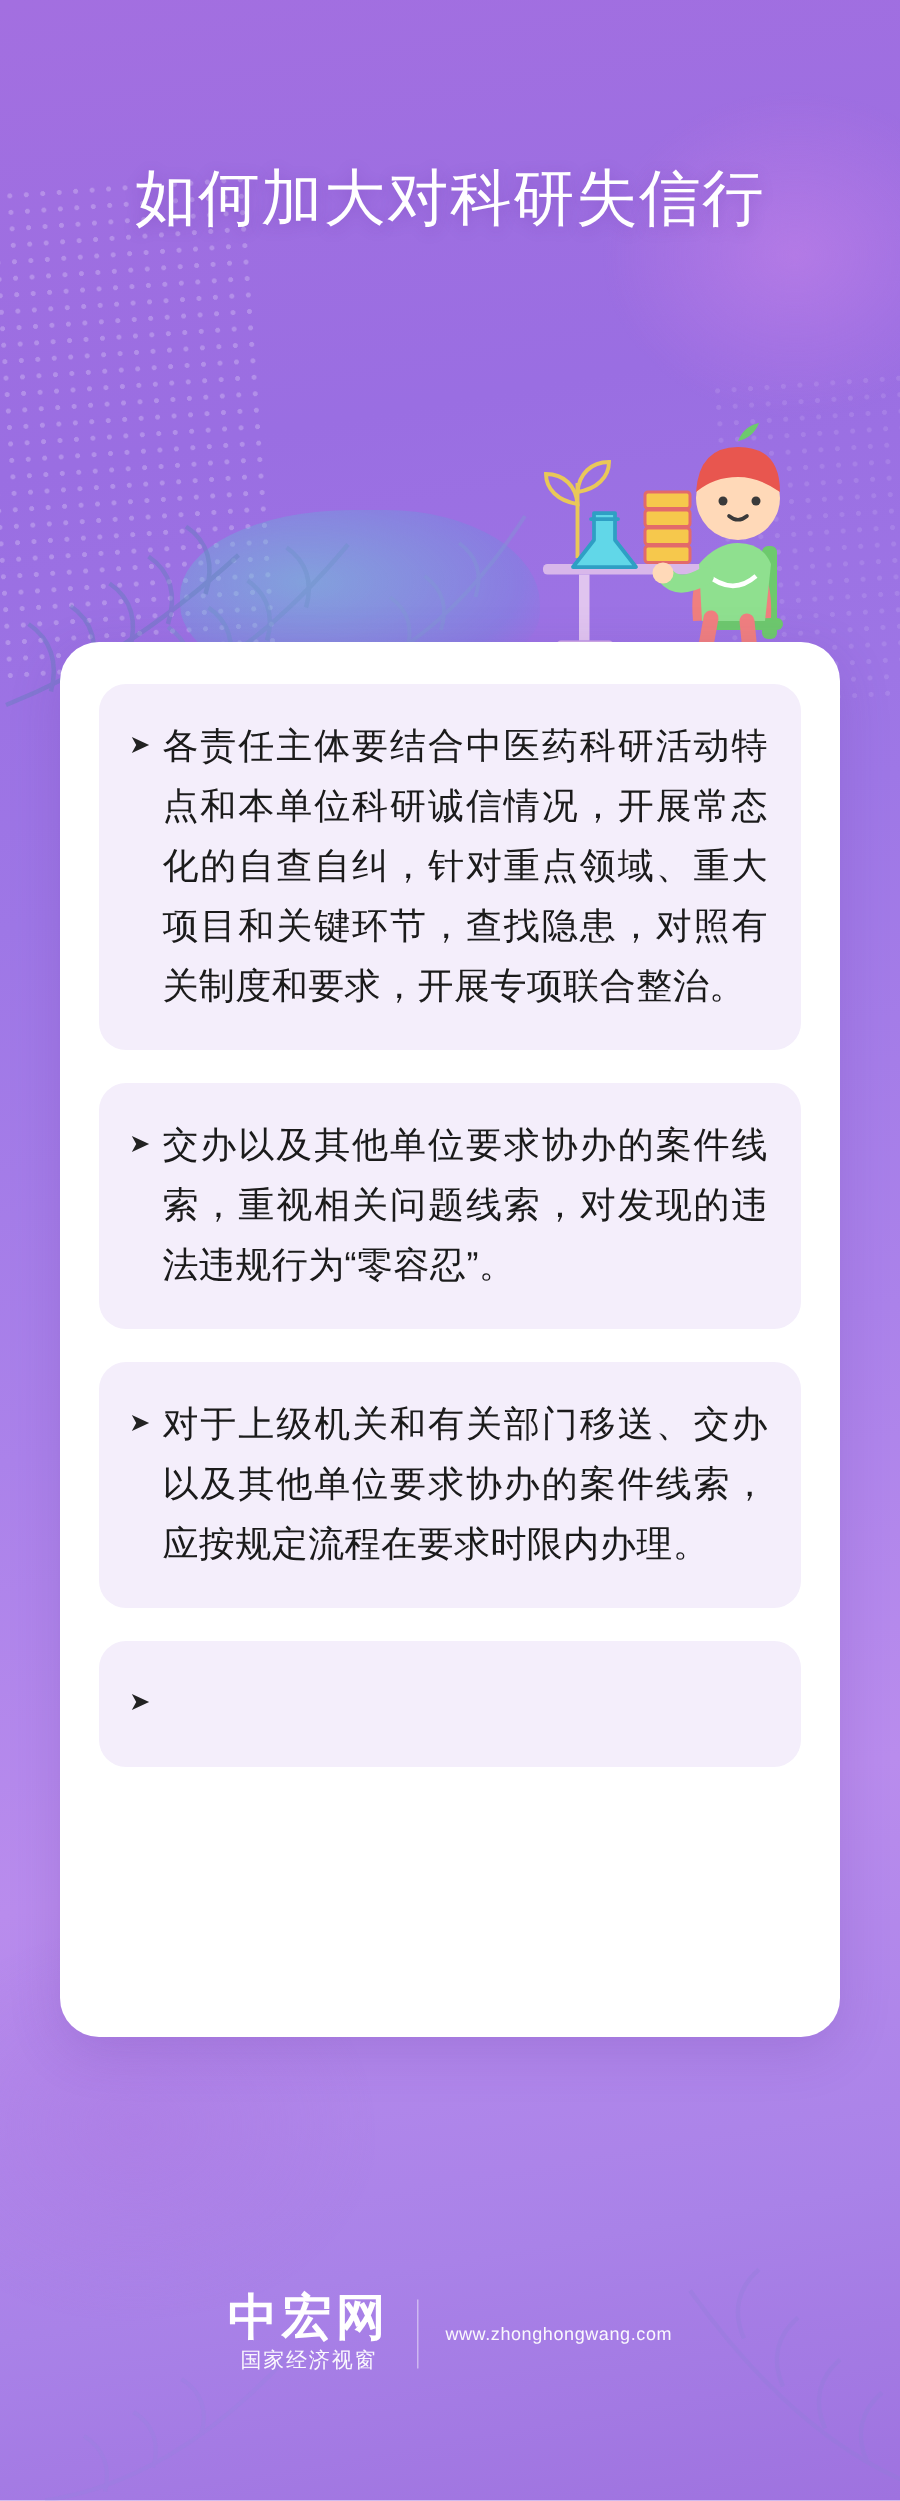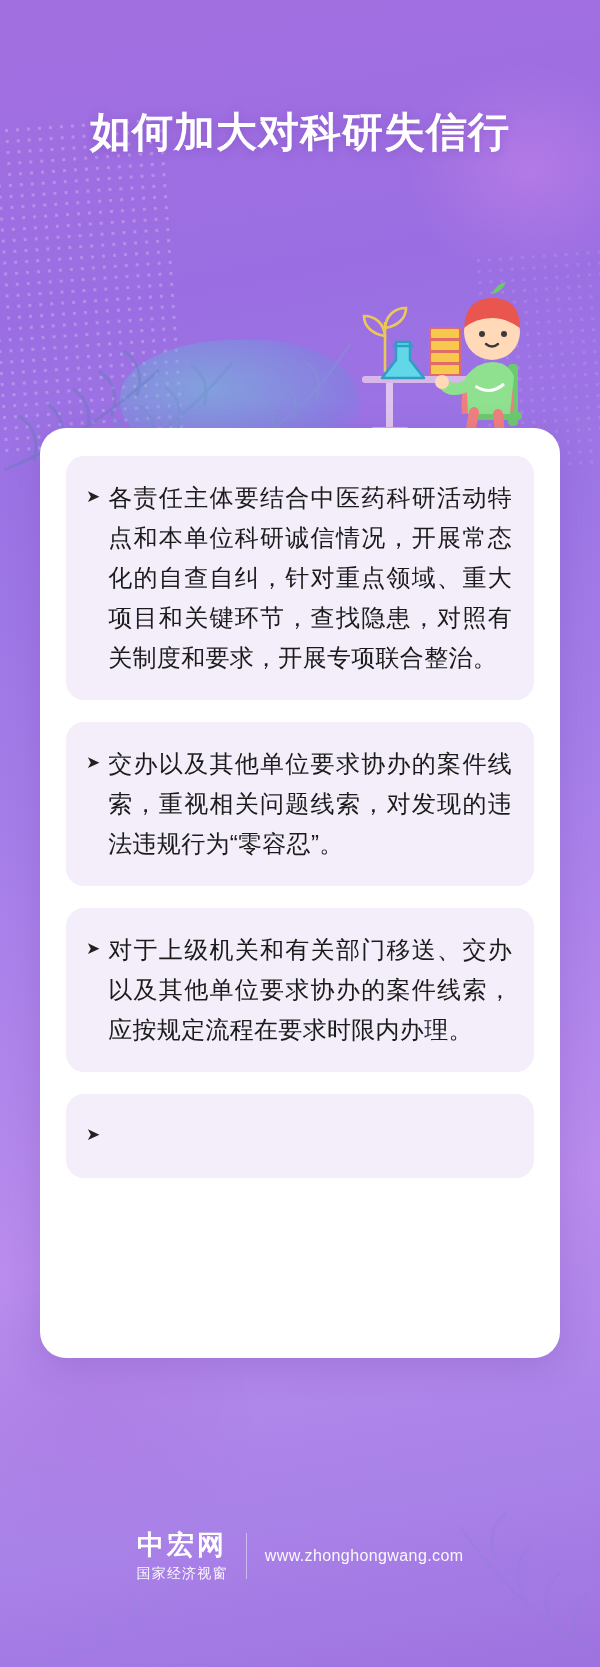--- a/index.html
+++ b/index.html
@@ -62,21 +62,21 @@
   .title-wrap {
     position: absolute;
     top: 96px; left: 0; right: 0;
     text-align: center;
     padding: 0 22px;
     z-index: 5;
   }
   .title-line {
     color: #ffffff;
     font-size: 41px;
-    font-weight: bold;
+    font-weight: normal;
     letter-spacing: 1px;
     line-height: 72px;
     text-shadow: 0 2px 10px rgba(90,40,150,0.25);
   }
 
   
   .illus {
     position: absolute;
     right: 52px;
     top: 272px;
@@ -130,39 +130,39 @@
     bottom: 84px;
     display: flex;
     align-items: center;
     justify-content: center;
     gap: 18px;
     z-index: 6;
   }
   .logo-block { text-align: center; color: #fff; }
   .logo-main {
     font-family: "DejaVu Serif", "Liberation Serif", serif;
-    font-size: 27px;
+    font-size: 33px;
     font-weight: bold;
     letter-spacing: 3px;
     line-height: 32px;
   }
   .logo-sub {
     font-size: 14px;
     letter-spacing: 1.2px;
     margin-top: 4px;
     opacity: .95;
   }
   .divider-v {
     width: 1px;
     height: 46px;
     background: rgba(255,255,255,0.45);
   }
   .footer-lines { color: #fff; }
   .footer-line1 { font-size: 15px; line-height: 24px; letter-spacing: .5px; }
-  .footer-line2 { font-size: 16px; line-height: 24px; letter-spacing: .4px; opacity: .95; }
+  .footer-line2 { font-size: 12px; line-height: 24px; letter-spacing: .4px; opacity: .95; }
 </style>
 </head>
 <body>
 
 <div class="bg-layer">
   <div class="blob blob-pink"></div>
   <div class="dot-grid"></div>
   <div class="dot-grid two"></div>
   <div class="blob blob-teal"></div>
   <div class="blob blob-bottom"></div>

